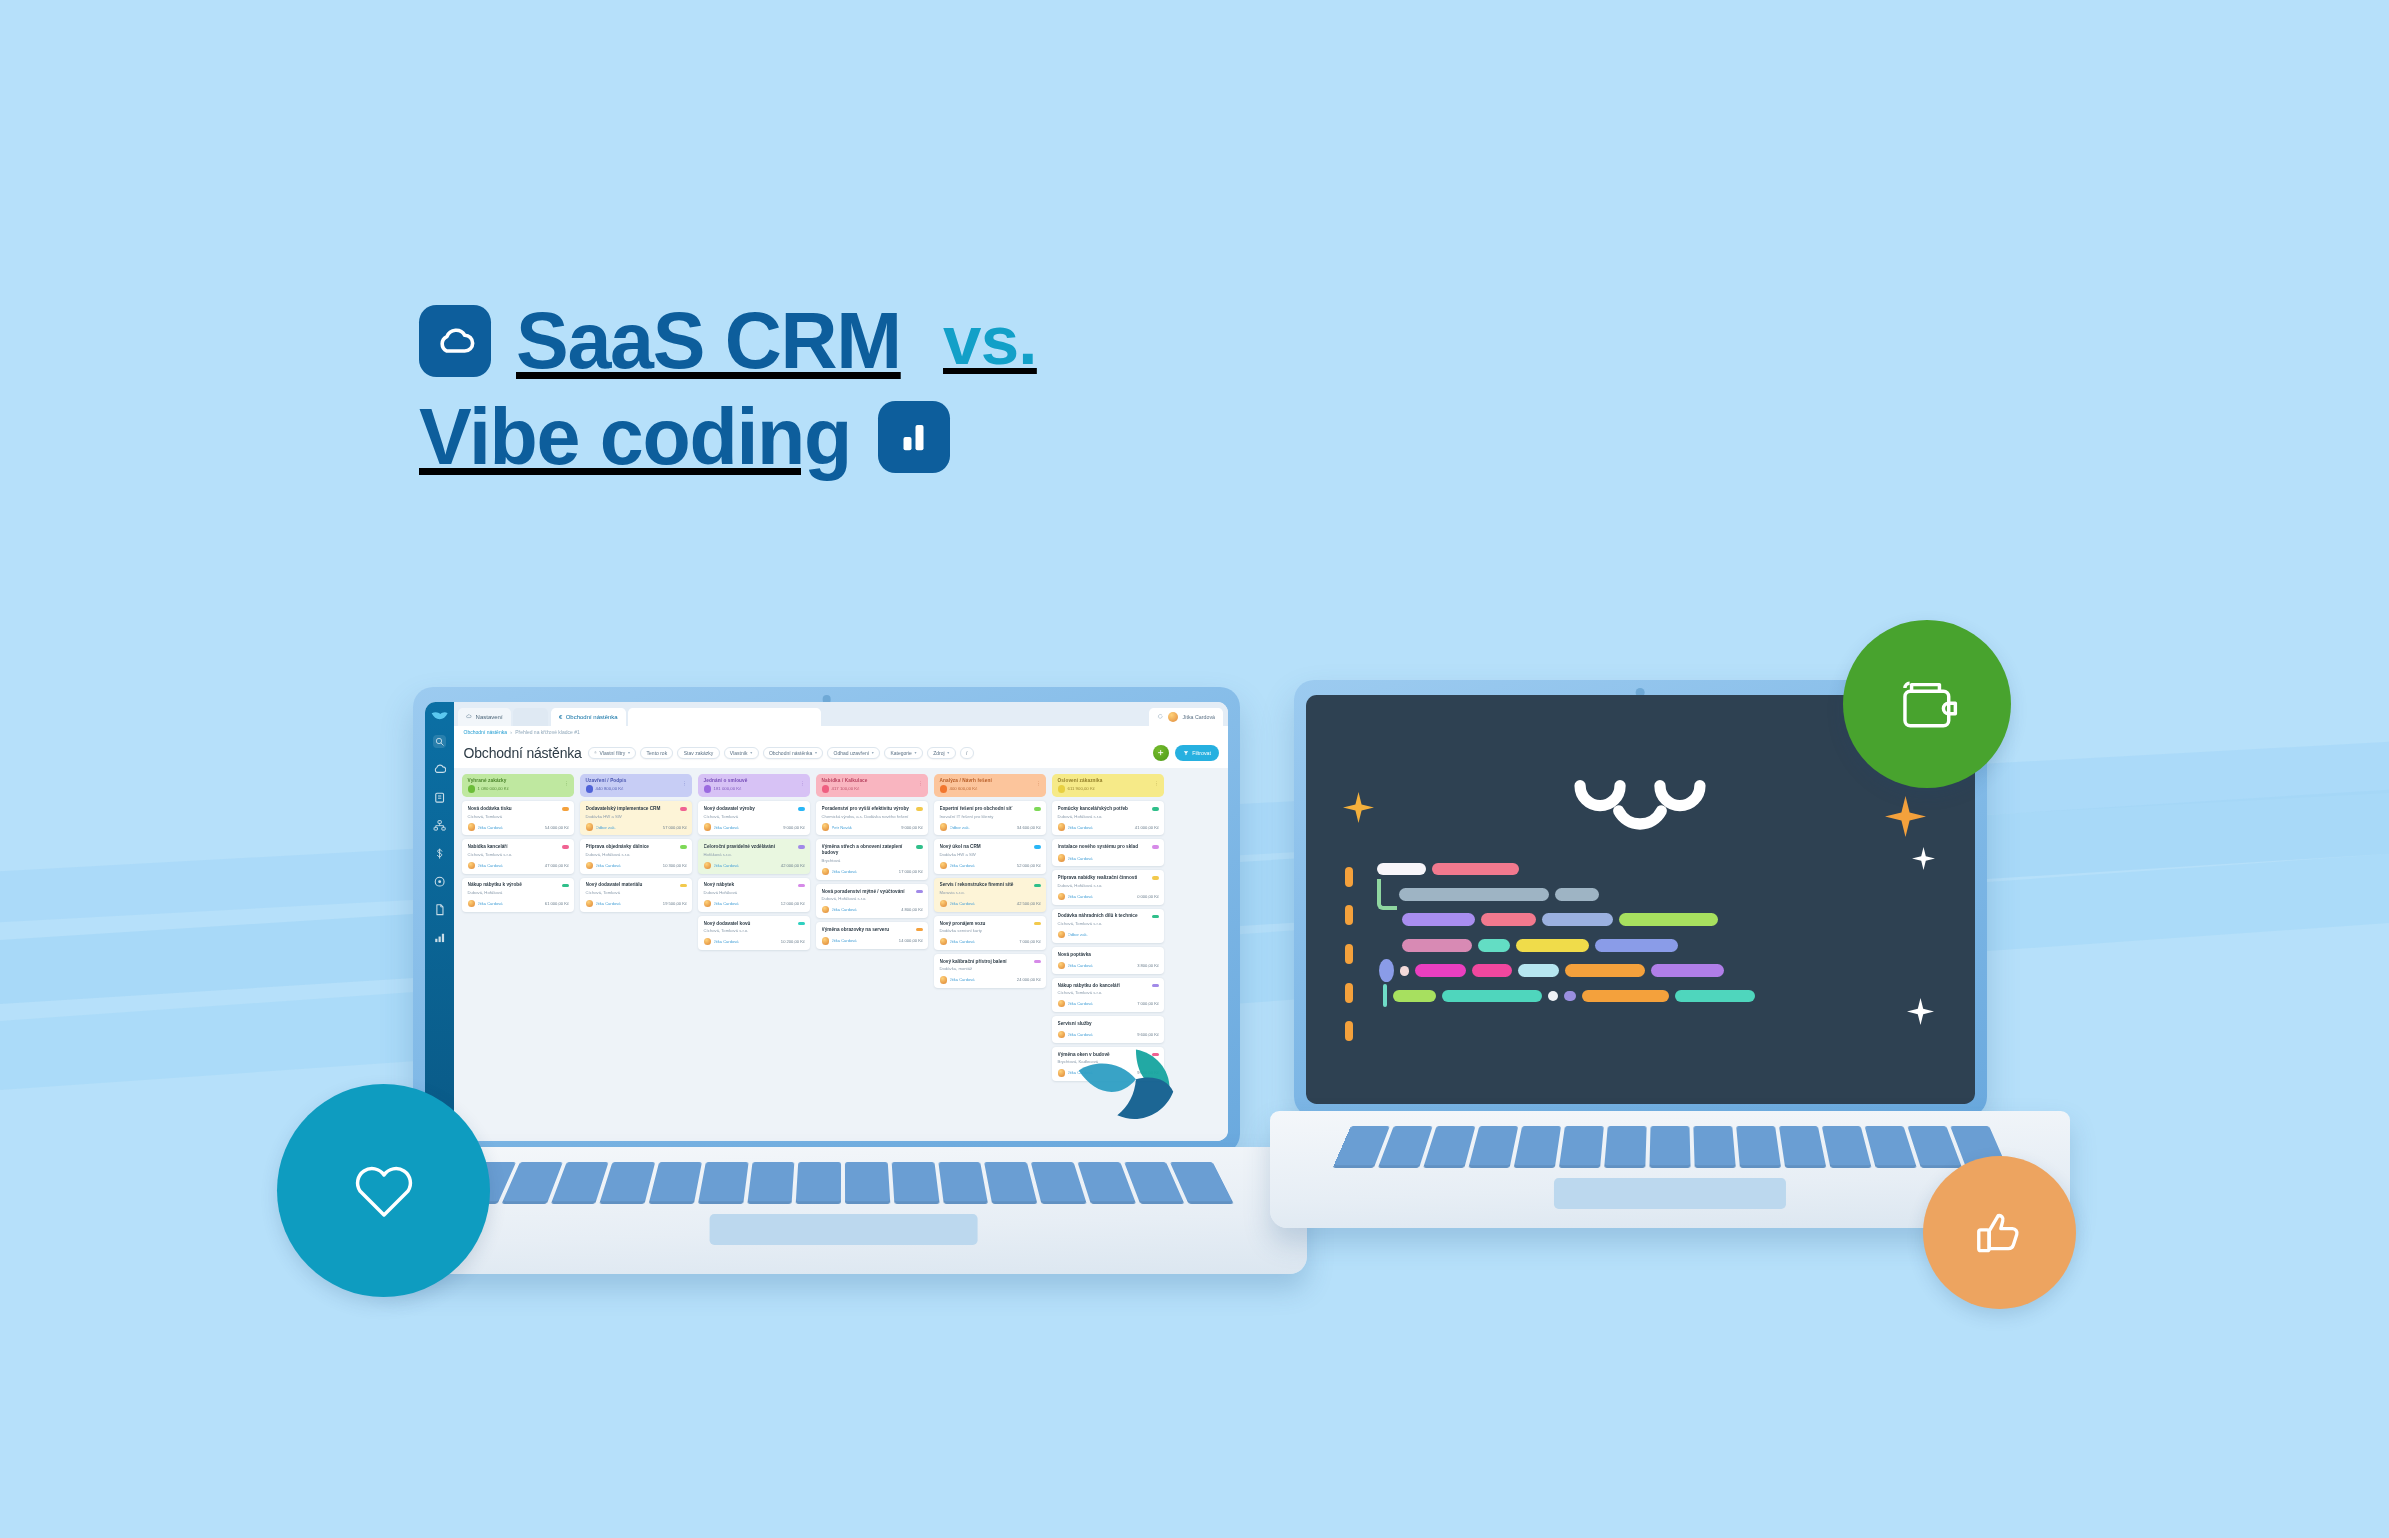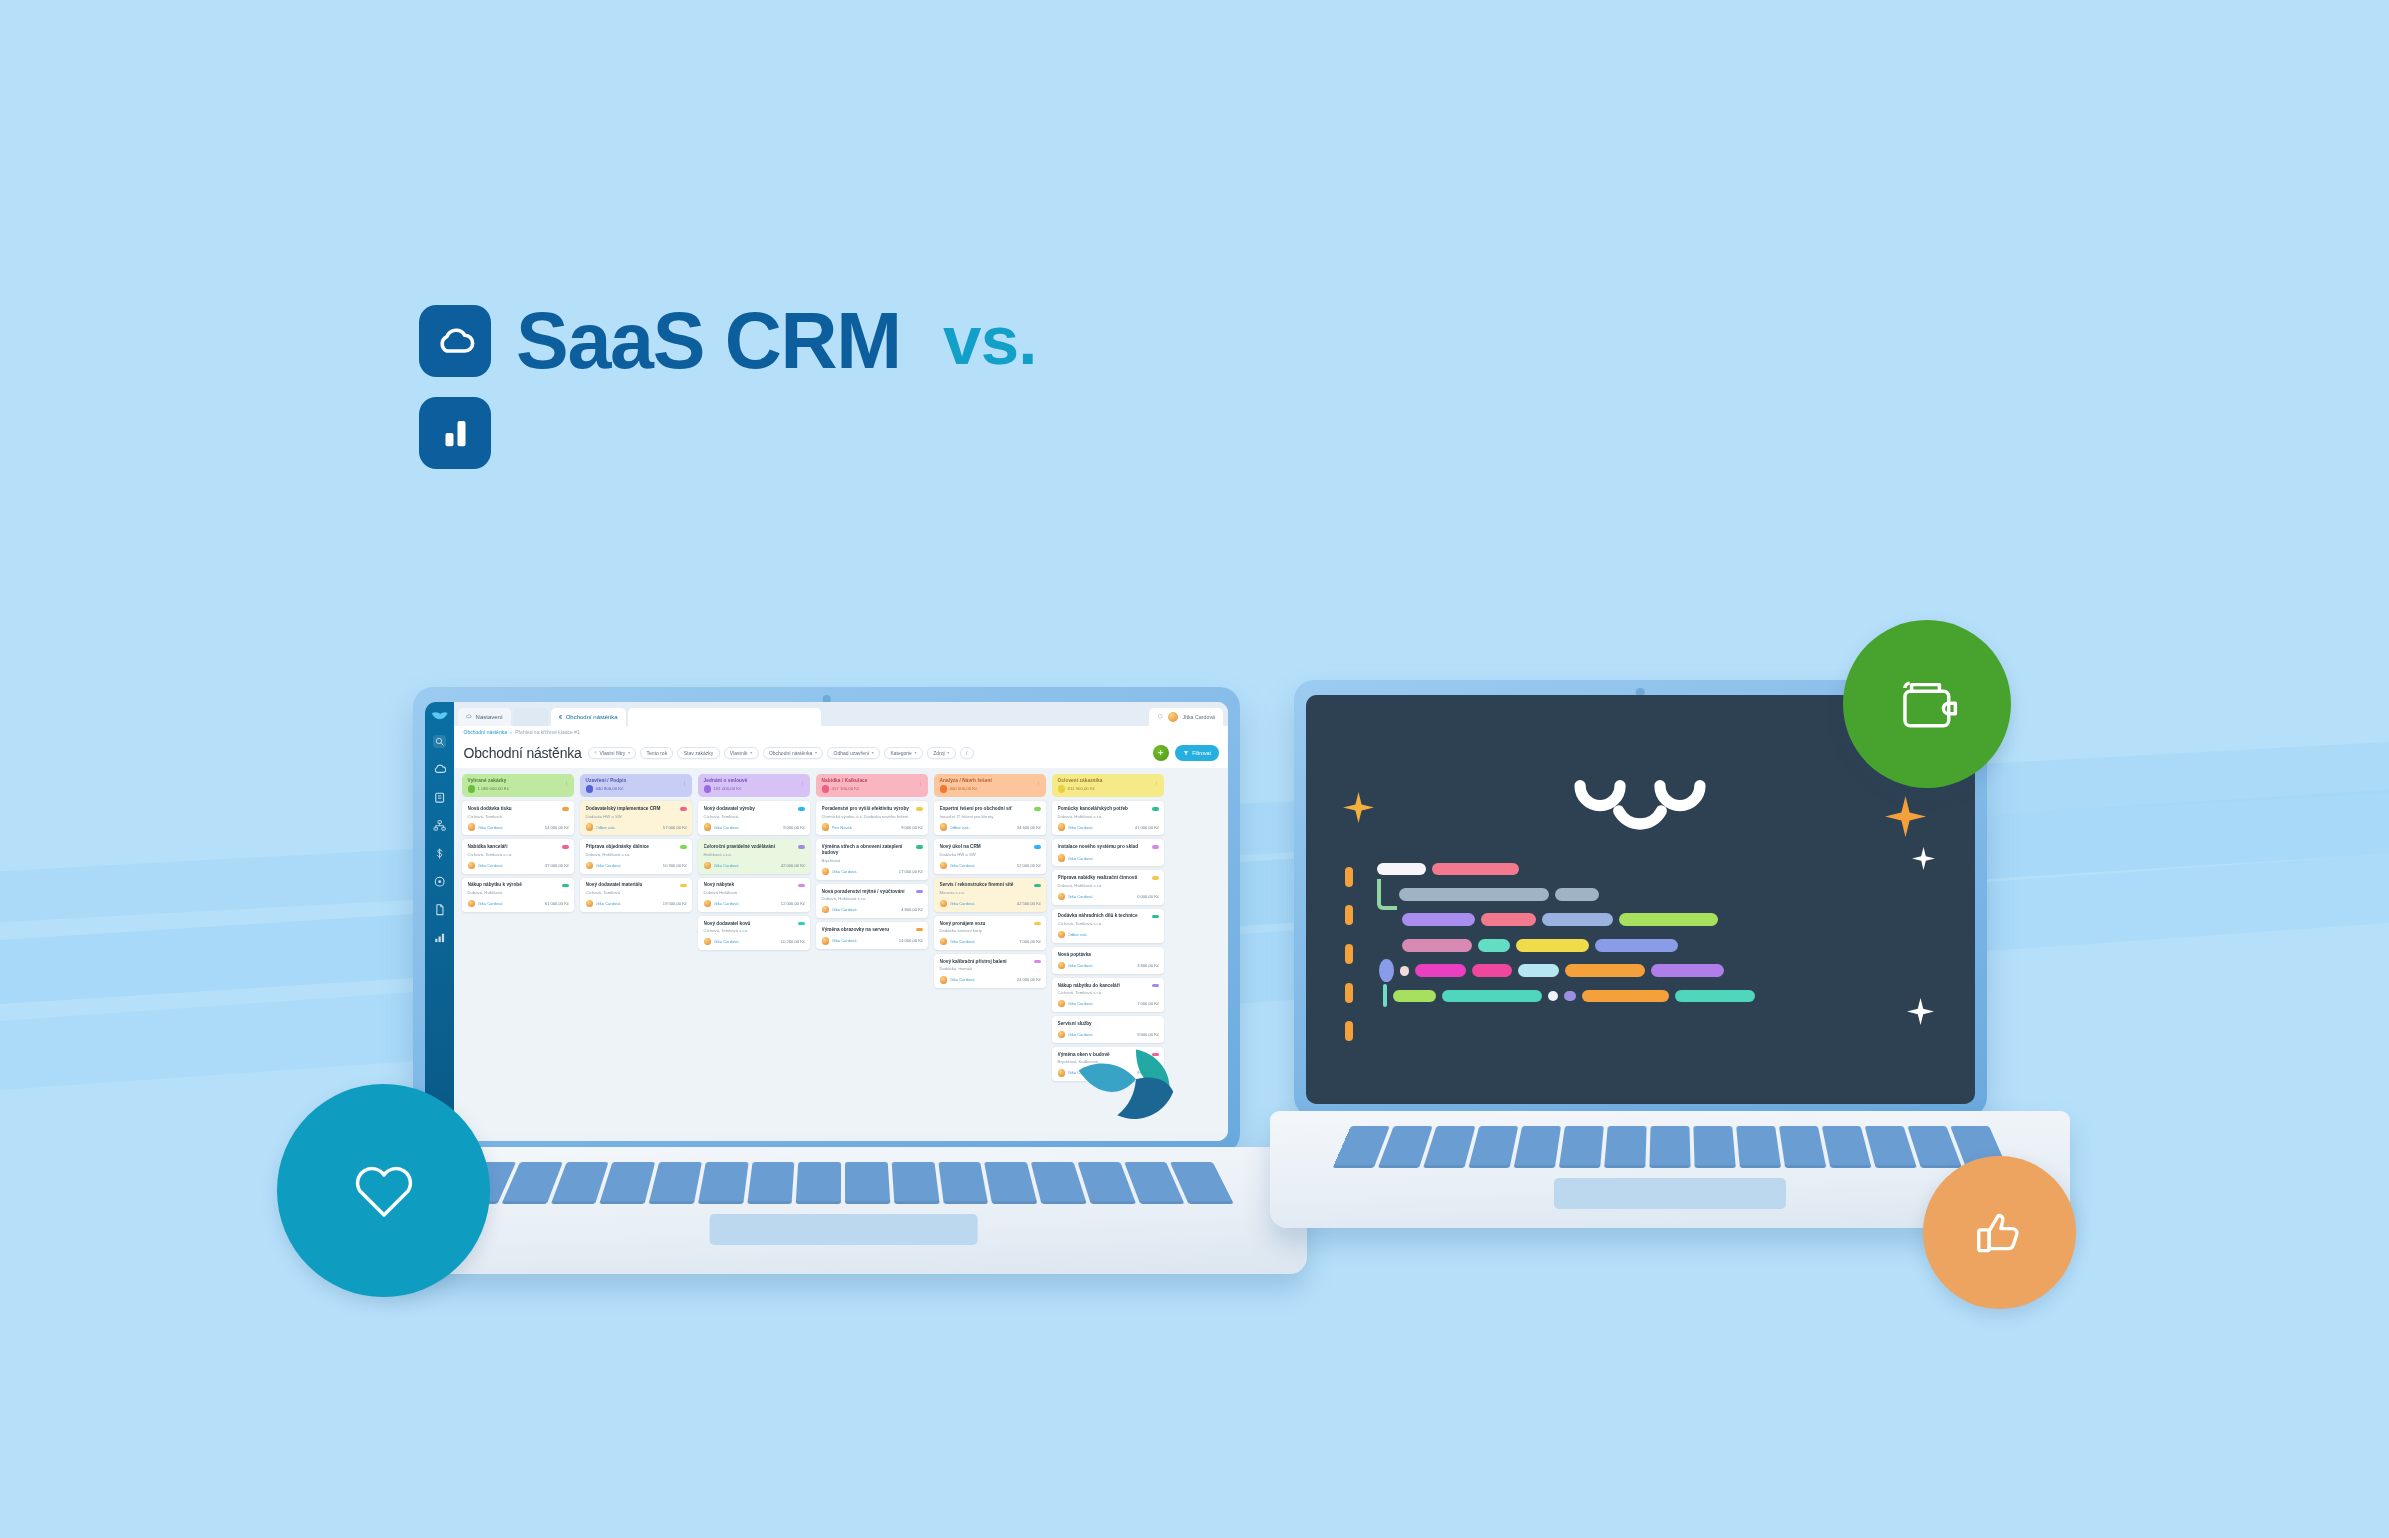--- a/index.html
+++ b/index.html
@@ -15,21 +15,21 @@
     position:absolute; left:-6%; width:118%; height:80px;
     background:#a2d6f7; opacity:.62; border-radius:40px;
     transform-origin:left center;
   }
   .wave.w1 { top:879px; transform:rotate(-3.1deg); height:51px; opacity:.55;}
   .wave.w2 { top:949px; transform:rotate(-3.6deg); height:64px; opacity:.70;}
   .wave.w3 { top:1031px; transform:rotate(-4.0deg); height:69px; opacity:.52;}
   #bg-fade { position:absolute; left:0; right:0; top:1147px; bottom:0; background:#b6e0fa; }
 
   
-  #headline { position:absolute; left:419px; top:301px; width:1133px; }
+  #headline { position:absolute; left:419px; top:301px; width:1133px;text-decoration:underline; }
   .hl-row { display:flex; align-items:center; }
   .hl-row.r1 { gap:25px; }
   .hl-row.r2 { gap:27px; margin-top:17.3px; }
   .sq-icon {
     width:72px; height:72px; border-radius:17.3px; background:#0d5e9c;
     display:flex; align-items:center; justify-content:center; flex:0 0 auto;
   }
   .hl-main {
     font-size:79px; font-weight:bold; color:#0d5e9c;
     letter-spacing:-1.3px; line-height:1; white-space:nowrap;
@@ -176,20 +176,21 @@
   <div class="hl-row r1">
     <div class="sq-icon">
       <svg width="41" height="29" viewBox="0 0 62 44">
         <path d="M18 38 A12 12 0 0 1 18 16 A15 15 0 0 1 45 14 A11 11 0 0 1 45 38 Z" fill="none" stroke="#ffffff" stroke-width="5.5" stroke-linejoin="round"></path>
       </svg>
     </div>
     <div class="hl-main">SaaS CRM</div>
     <div class="hl-vs">vs.</div>
   </div>
   <div class="hl-row r2">
+    <div class="hl-main">Vibe coding</div>
     <div class="sq-icon">
       <svg width="31" height="32" viewBox="0 0 46 48">
         <rect x="8" y="24" width="12" height="20" rx="3" fill="#fff"></rect>
         <rect x="26" y="6" width="12" height="38" rx="3" fill="#fff"></rect>
       </svg>
     </div>
   </div>
 </div>
 
 <div class="laptop" id="laptop-crm">

